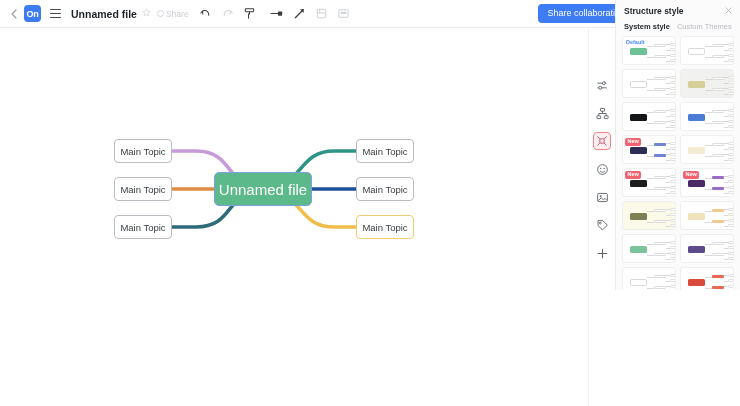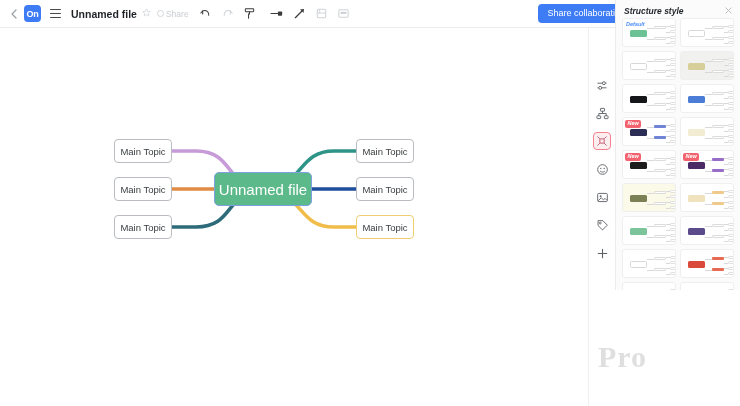--- a/index.html
+++ b/index.html
@@ -68,21 +68,21 @@
     background:#fff; border-left:1px solid #f0f0f0;
     display:flex; flex-direction:column; align-items:center; padding-top:48px; gap:10px;
   }
   .rail-btn { width:18px; height:18px; display:flex; align-items:center; justify-content:center;
               color:#5f6368; border-radius:3px; cursor:pointer; }
   .rail-btn.active { border:1.5px solid #f3828f; background:#fdeef0; border-radius:4px; }
 
   
   .panel {
     position:absolute; top:0; left:615px; width:125px; height:290px;
-    background:#fbfbfb; border-left:1px solid #ececec; overflow:hidden;font-style:italic;
+    background:#fbfbfb; border-left:1px solid #ececec; overflow:hidden;
   }
   .panel-head { display:flex; align-items:center; justify-content:space-between;
                 padding:6px 8px 2px 8px; }
   .panel-title { font-size:8.5px; font-weight:bold; color:#1f2328; }
   .panel-close { font-size:9px; color:#b5b8bc; cursor:pointer; line-height:1; }
   .panel-tabs { display:flex; gap:7px; padding:4px 8px 5px 8px; }
   .ptab { font-size:7.5px; color:#b9bcc1; cursor:pointer; }
   .ptab.active { color:#1f2328; font-weight:bold; }
 
   .themes { padding:0 6px 8px 6px; display:grid; grid-template-columns:1fr 1fr; gap:4px; }
@@ -301,20 +301,24 @@
   </div>
 
   <div class="panel">
     <div class="panel-head">
       <span class="panel-title">Structure style</span>
       <span class="panel-close">
         <svg width="7" height="7" viewBox="0 0 8 8">
             <path d="M1 1 L7 7 M7 1 L1 7" stroke="#b5b8bc" stroke-width="1" stroke-linecap="round"></path>
           </svg>
       </span>
+    </div>
+    <div class="panel-tabs">
+      <span class="ptab active">System style</span>
+      <span class="ptab">Custom Themes</span>
     </div>
     <div class="themes" id="themes-grid">
         <div class="thumb" style="background: rgb(255, 255, 255);">
           <span class="badge default">Default</span>
           <div class="mm">
             <div class="mroot" style="background: rgb(108, 194, 149);"></div>
             <div class="mbr" style="left: 31px; top: 7px; background: rgb(255, 255, 255); border: 0.5px solid rgb(220, 220, 220);"></div>
             <div class="mline" style="left: 24px; top: 8.7px; width: 7px; background: rgb(217, 217, 217);"></div>
             <div class="mleaf" style="left: 47px; top: 5.8px; background: rgb(255, 255, 255); border-color: rgb(226, 226, 226);"></div>
             <div class="mline" style="left: 43px; top: 7.3px; width: 4px; background: rgb(217, 217, 217);"></div>
@@ -694,14 +698,13 @@
           </div>
         </div>
         <div class="thumb" style="background: rgb(251, 251, 251);">
           <div class="mm">
             <div class="mleaf" style="left: 47px; top: 5.8px; background: rgb(255, 255, 255); border-color: rgb(226, 226, 226);"></div>
           </div>
         </div>
       </div>
   </div>
 
-  <div class="watermark">Pro</div>
 </div>
 
 </body></html>

